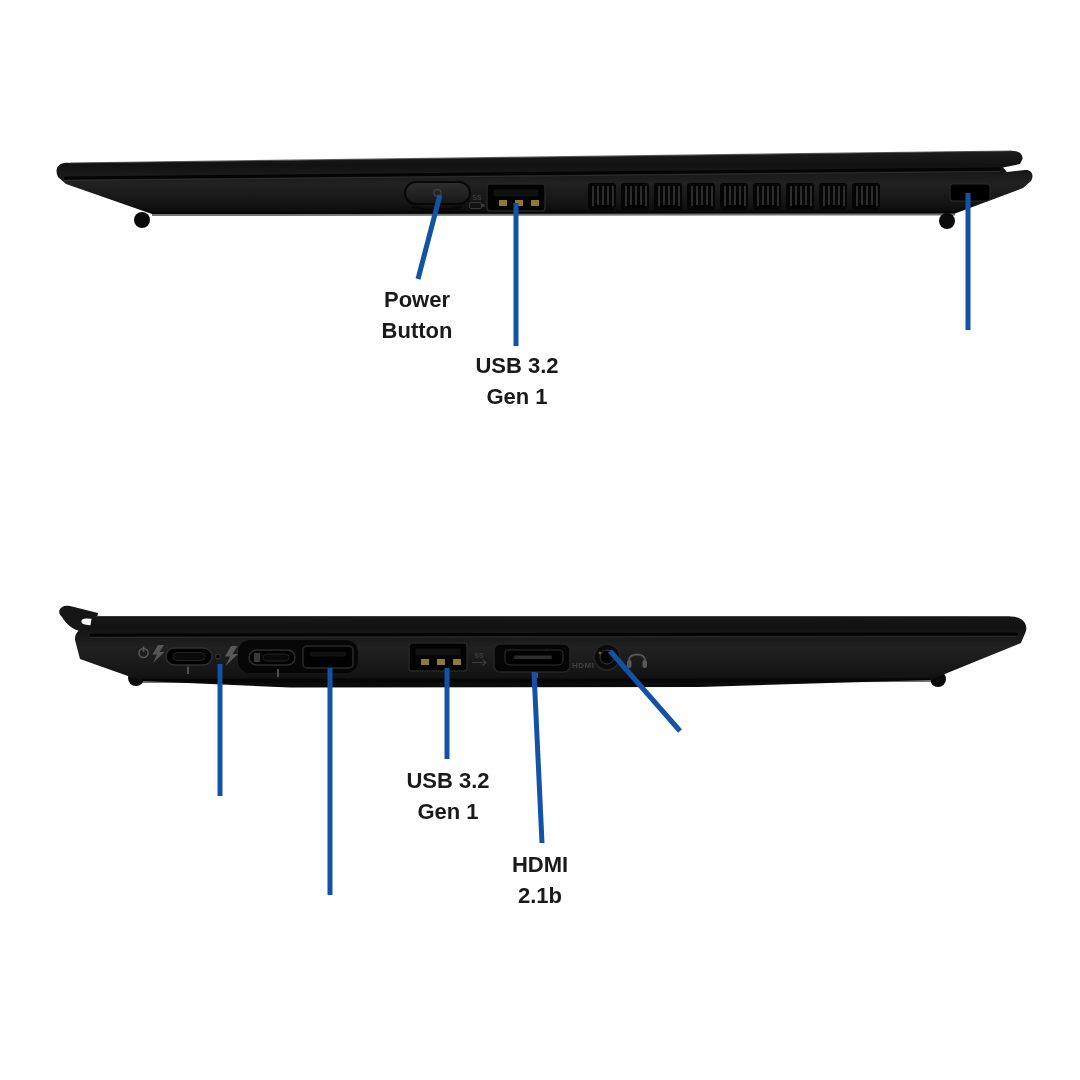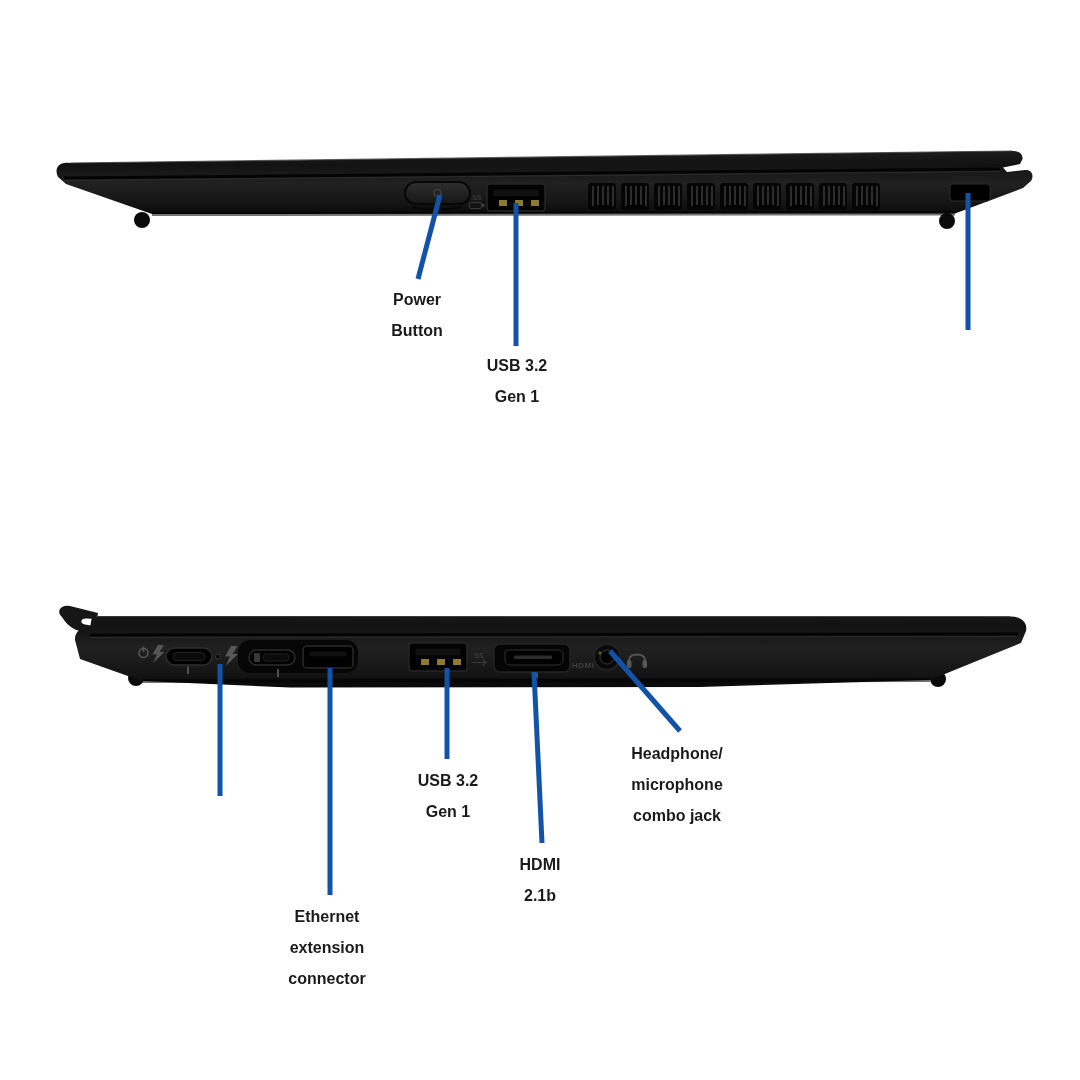--- a/index.html
+++ b/index.html
@@ -6,21 +6,21 @@
   body{
     width:1080px;height:1080px;position:relative;overflow:hidden;
     background:var(--bg,#ffffff);
     font-family:"Liberation Sans","DejaVu Sans",sans-serif;
   }
   .stage{position:absolute;inset:0;}
   svg.art{position:absolute;left:0;top:0;}
   .label{
     position:absolute;transform:translateX(-50%);
     text-align:center;color:var(--label,#1a1a1a);
-    font-size:16px;line-height:31px;font-weight:700;
+    font-size:22px;line-height:31px;font-weight:700;
     white-space:nowrap;
   }
   .label span{display:block;}
   .etched{font-family:"Liberation Sans","DejaVu Sans",sans-serif;font-weight:700;}
 </style>
 </head>
 <body>
 
 <div class="stage">
 
@@ -194,35 +194,25 @@
   <span>Button</span>
 </div>
 
 <div class="label" style="left:517px;top:350px;">
   <span>USB 3.2</span>
   <span>Gen 1</span>
 </div>
 
 
 
-<div class="label" style="left:327px;top:901px;">
-  <span>Ethernet</span>
-  <span>extension</span>
-  <span>connector</span>
-</div>
 
 <div class="label" style="left:448px;top:765px;">
   <span>USB 3.2</span>
   <span>Gen 1</span>
 </div>
 
 <div class="label" style="left:540px;top:849px;">
   <span>HDMI</span>
   <span>2.1b</span>
 </div>
 
-<div class="label" style="left:677px;top:738px;">
-  <span>Headphone/</span>
-  <span>microphone</span>
-  <span>combo jack</span>
-</div>
 
 </div>
 
 </body></html>

